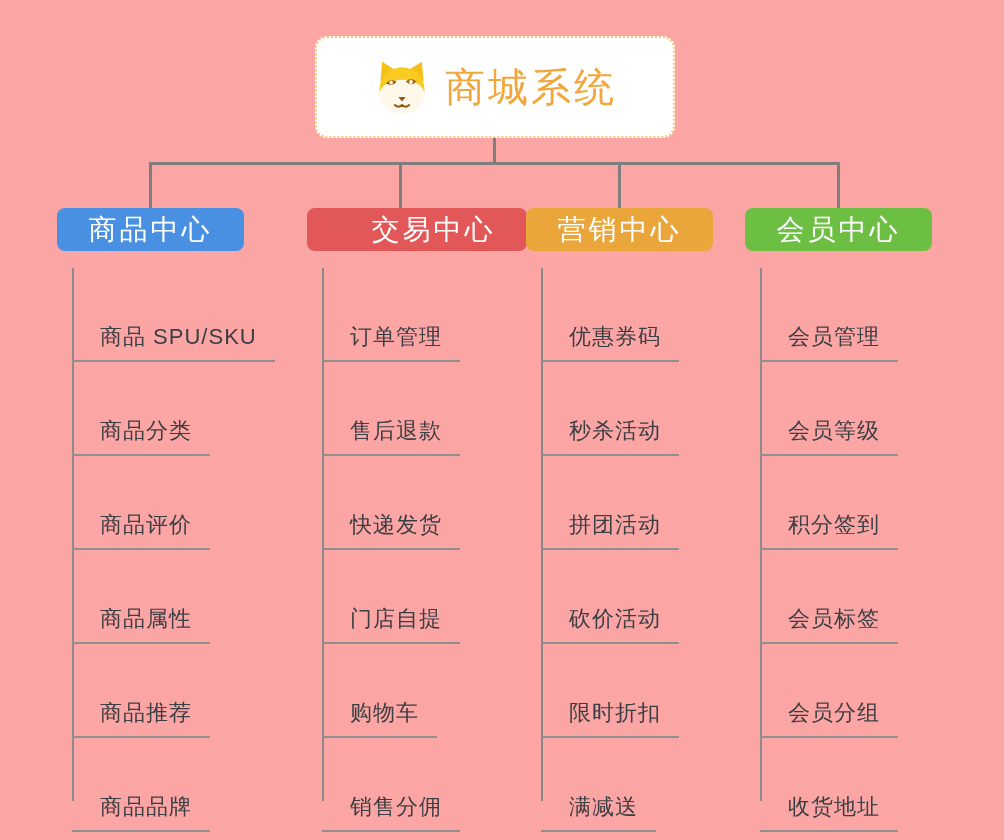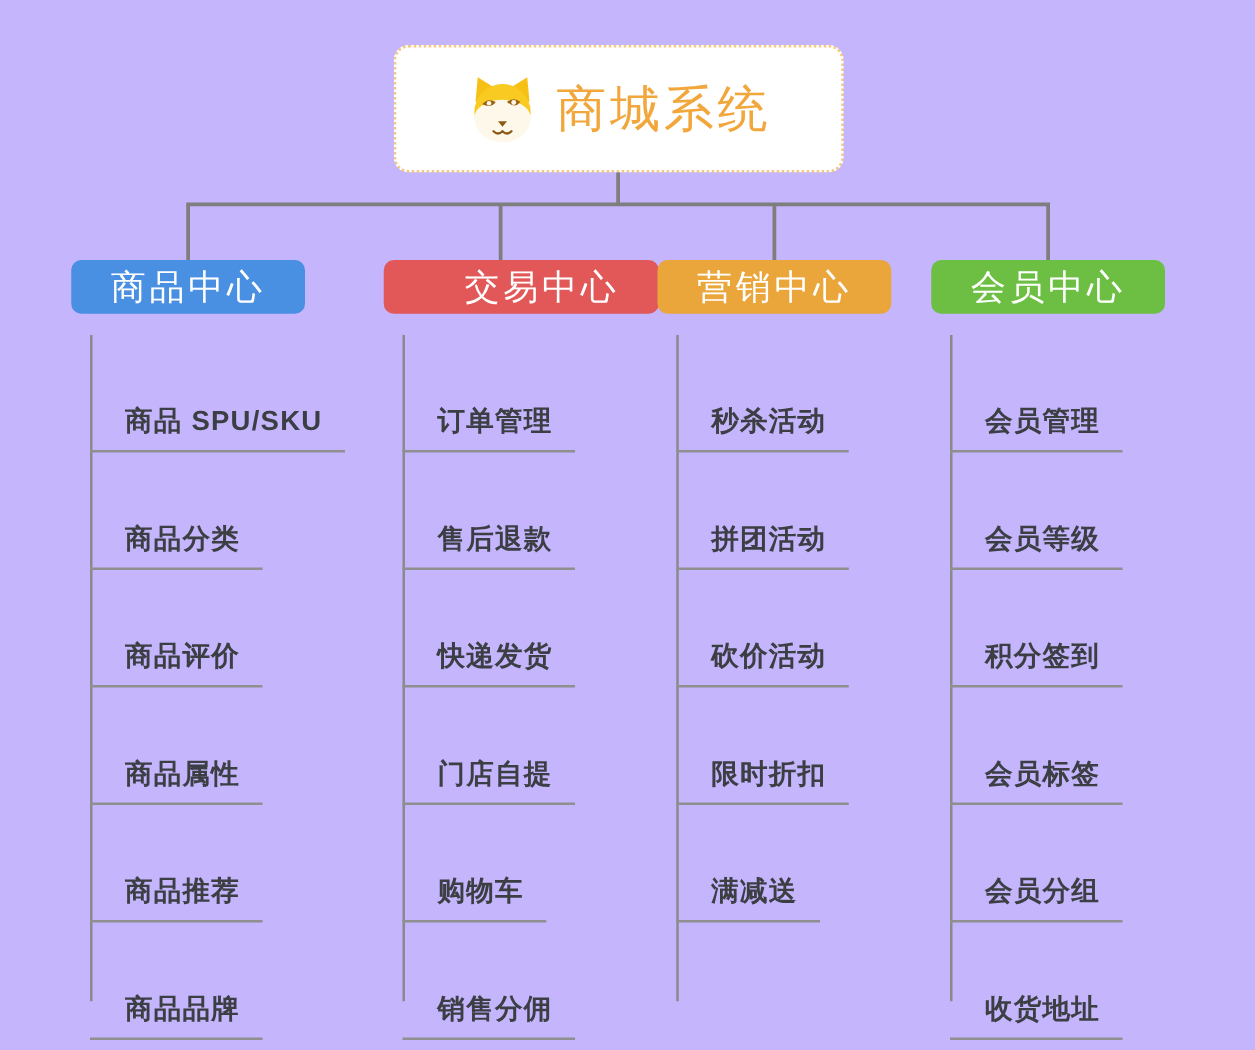--- a/index.html
+++ b/index.html
@@ -1,19 +1,19 @@
 <!DOCTYPE html>
 <html><head>
 <meta charset="utf-8">
 <style>
   html,body{margin:0;padding:0;}
   #page{
     position:relative;
     width:1004px;height:840px;
-    background:#c4b5fd;
+    background:#fca5a5;
     overflow:hidden;
     font-family:"Liberation Sans", sans-serif;
   }
   
   .root-node{
     position:absolute;left:315px;top:36px;width:360px;height:102px;
     background:#ffffff;
     border:2px dotted #f4c87f;
     border-radius:12px;
     box-sizing:border-box;
@@ -53,21 +53,20 @@
     box-sizing:border-box;
     display:flex;align-items:flex-end;
     width:fit-content;
     padding:0 18px 8px 28px;
     border-bottom:2px solid #8f8f8f;
     font-size:22px;
     color:#3b3e42;
     letter-spacing:1px;
     white-space:nowrap;
     cursor:pointer;
-    font-weight:bold;
   }
 </style>
 </head>
 <body>
 
 <div id="page">
 
   <div class="root-node">
     <svg class="root-icon" viewBox="0 0 64 60" aria-hidden="true">
       <polygon points="10,2 26,12 8,24" fill="#f6c114"></polygon>
@@ -113,20 +112,21 @@
   <div class="leaves l1">
     <div class="leaf">订单管理</div>
     <div class="leaf">售后退款</div>
     <div class="leaf">快递发货</div>
     <div class="leaf">门店自提</div>
     <div class="leaf">购物车</div>
     <div class="leaf">销售分佣</div>
   </div>
 
   <div class="leaves l2">
+    <div class="leaf">优惠券码</div>
     <div class="leaf">秒杀活动</div>
     <div class="leaf">拼团活动</div>
     <div class="leaf">砍价活动</div>
     <div class="leaf">限时折扣</div>
     <div class="leaf">满减送</div>
   </div>
 
   <div class="leaves l3">
     <div class="leaf">会员管理</div>
     <div class="leaf">会员等级</div>

